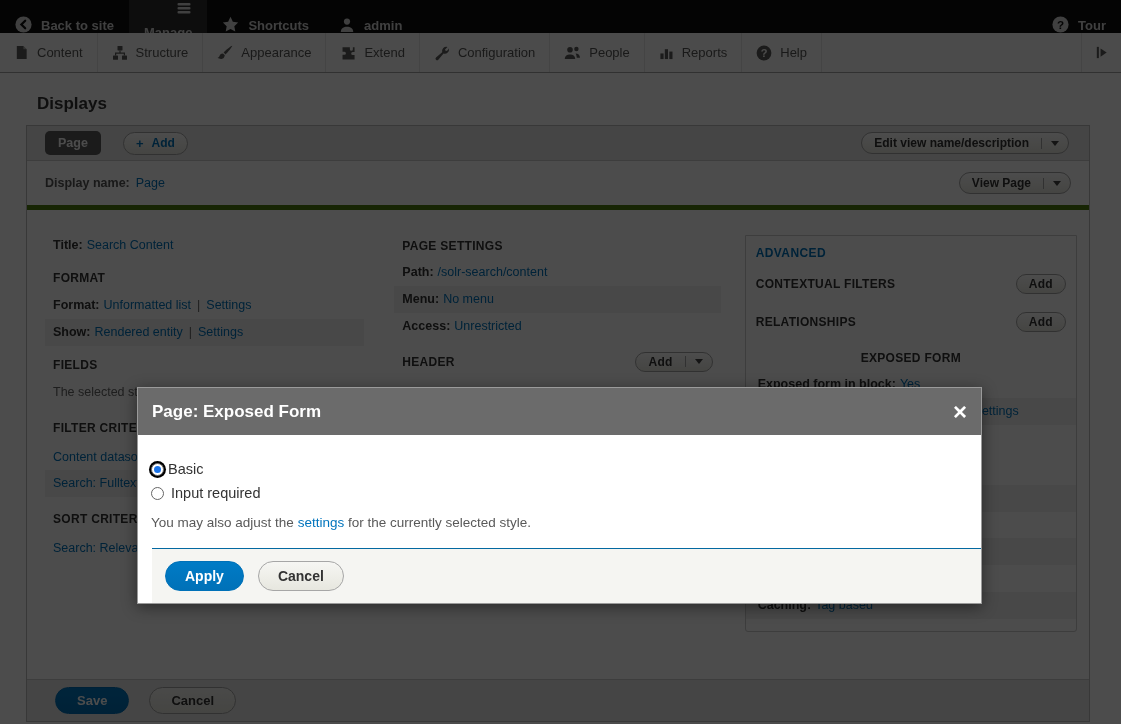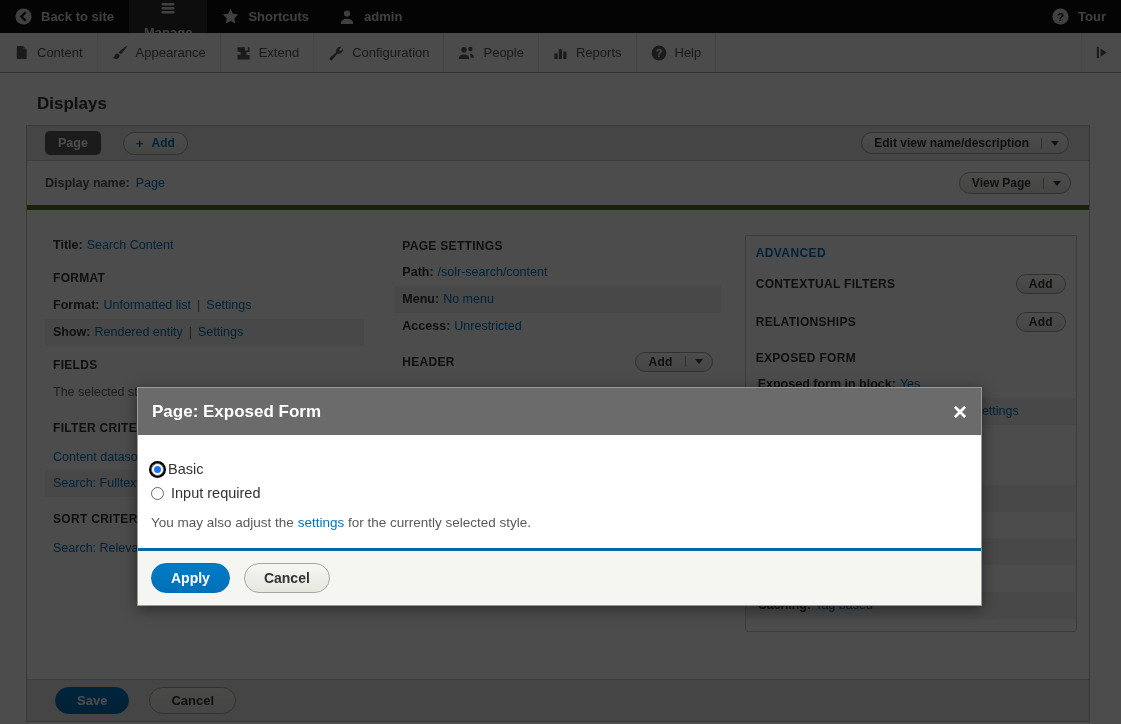--- a/index.html
+++ b/index.html
@@ -5,21 +5,21 @@
   :root{
     --link:#0074bd; --primary:#0071b8; --modal-header:#6b6b6b; --radio:#1a73e8;
     --topbar:#101010; --tray:#fcfcfa; --alt:#f1f1f1; --border:#ccc;
   }
   *{box-sizing:border-box; margin:0; padding:0;}
   html,body{width:1121px;height:724px;overflow:hidden;}
   body{font-family:"Liberation Sans",sans-serif;background:#fff;position:relative;font-size:12.5px;color:#333;}
 
   
   .topbar{height:33px;background:var(--topbar);display:flex;align-items:stretch;color:#d6d6d6;font-weight:bold;font-size:13px;}
-  .tb-item{display:flex;align-items:center;gap:9px;padding:0 15px;cursor:pointer;}
+  .tb-item{display:flex;align-items:flex-end;gap:9px;padding:0 15px;cursor:pointer;}
   .tb-item.active{background:#2e2e2e;flex-direction:column;}
   .tb-item svg{flex:0 0 auto;}
   .tb-spacer{flex:1;}
 
   
   .tray{height:39px;background:var(--tray);display:flex;align-items:stretch;color:#565656;font-size:13px;box-shadow:0 1px 0 rgba(0,0,0,.35);position:relative;z-index:2;}
   .tray-item{display:flex;align-items:center;gap:8px;padding:0 14px;border-right:1px solid #e3e3e3;cursor:pointer;color:#565656;}
   .tray-item svg{color:#5a5a5a;}
   .tray-spacer{flex:1;}
   .tray-toggle{display:flex;align-items:center;padding:0 12px;border-left:1px solid #e3e3e3;cursor:pointer;}
@@ -55,21 +55,21 @@
   .bucket-header{display:flex;align-items:center;padding:6px 8px;font-weight:bold;font-size:12px;color:#333;letter-spacing:.3px;min-height:27px;}
   .bucket-header .pill-btn{margin-left:auto;}
   .bucket-header .pill-btn .part{padding:2px 12px;}
   .vrow{padding:5px 8px;line-height:1.35;}
   .vrow.alt{background:var(--alt);}
   .vrow .lbl{font-weight:bold;color:#333;margin-right:4px;}
   .vrow .sep{color:#666;margin:0 6px;}
   .vrow .plain{color:#666;}
   .vrow a.wrap{display:inline-block;max-width:235px;vertical-align:top;}
   .col-adv .bucket{margin:0 0 6px 0;}
-  .col-adv .bucket-header{padding:6px 10px;}
+  .col-adv .bucket-header{padding:6px 10px;justify-content:center;}
   .col-adv .vrow{padding:5px 12px;}
 
   .actions-bar{border-top:1px solid var(--border);background:#e8e8e8;padding:7px 28px;display:flex;align-items:center;gap:20px;}
   .btn{border-radius:20em;font-weight:bold;font-size:13px;padding:5px 21px;cursor:pointer;border:1px solid #a6a6a6;background:linear-gradient(#f6f6f3,#e7e7df);color:#333;}
   .btn.primary{background:linear-gradient(#007bc6,var(--primary));border-color:#0071b8;color:#fff;}
 
   
   .modal-overlay{position:absolute;inset:0;background:rgba(0,0,0,0.70);z-index:40;}
   .modal{position:absolute;left:137px;top:387px;width:845px;z-index:50;background:#fff;border:1px solid #9a9a9a;box-shadow:0 3px 14px rgba(0,0,0,.45);}
   .modal-header{background:var(--modal-header);color:#fff;height:47px;display:flex;align-items:center;padding:0 14px;}
@@ -77,21 +77,21 @@
   .modal-close{margin-left:auto;cursor:pointer;color:#fff;font-weight:bold;font-size:20px;line-height:1;}
   .modal-close::before{content:"\00D7";font-size:24px;}
   .modal-body{padding:26px 13px 18px;}
   .radio-row{display:flex;align-items:center;margin-bottom:8px;font-size:14.5px;color:#333;}
   .radio{width:13px;height:13px;border:1px solid #666;border-radius:50%;background:#fff;display:inline-block;position:relative;flex:0 0 auto;}
   .radio.checked::after{content:"";position:absolute;left:2px;top:2px;width:7px;height:7px;border-radius:50%;background:var(--radio);}
   .radio.focused{box-shadow:0 0 0 2px #000;}
   .radio-row .radio-label{margin-left:4px;}
   .radio-row:nth-child(2) .radio-label{margin-left:7px;}
   .modal-note{margin-top:14px;color:#595959;font-size:13.5px;}
-  .modal-buttonpane{background:#f5f5f2;border-top:3px solid #0369a1;padding:12px 13px;display:flex;gap:14px;}
+  .modal-buttonpane{background:#f5f5f2;border-top:1px solid #0369a1;padding:12px 13px;display:flex;gap:14px;margin-left:14px;}
   .modal-buttonpane .btn{font-size:14px;padding:6px 19px;}
 </style>
 </head>
 <body>
 
 <div class="topbar">
   <div class="tb-item">
     <svg width="17" height="17" viewBox="0 0 16 16">
         <circle cx="8" cy="8" r="7.6" fill="#d6d6d6"></circle>
         <path d="M9.6 4.4 6 8l3.6 3.6" stroke="#101010" stroke-width="2.1" fill="none" stroke-linecap="round"></path>
@@ -129,20 +129,29 @@
   </div>
 </div>
 
 <div class="tray">
   <div class="tray-item">
     <svg width="15" height="15" viewBox="0 0 16 16" fill="currentColor">
         <path d="M3 1h7l3.5 3.5V15H3z"></path>
         <path d="M10 1v3.5h3.5" fill="#fcfcfa" opacity=".5"></path>
       </svg>
     <span>Content</span>
+  </div>
+  <div class="tray-item">
+    <svg width="16" height="16" viewBox="0 0 16 16" fill="currentColor">
+        <rect x="5.5" y="1" width="5" height="4.4" rx=".6"></rect>
+        <rect x="1" y="10.4" width="5" height="4.4" rx=".6"></rect>
+        <rect x="10" y="10.4" width="5" height="4.4" rx=".6"></rect>
+        <path d="M7.4 5.4h1.2v2.2h4.4v2.8h-1.2V8.8H4.2v1.6H3V7.6h4.4z"></path>
+      </svg>
+    <span>Structure</span>
   </div>
   <div class="tray-item">
     <svg width="16" height="16" viewBox="0 0 16 16" fill="currentColor">
         <path d="M15.2.8c.5.5-4.8 7-6.6 8.6L6.6 7.5C8.2 5.7 14.7.3 15.2.8z"></path>
         <path d="M6 8.4l1.8 1.8c-.4 1.3-.5 3-2.6 3.6-1.7.5-3.4-.2-4.6-1 .9-.3 1.5-.7 1.8-1.6.5-1.6 1.3-2.6 3.6-2.8z"></path>
       </svg>
     <span>Appearance</span>
   </div>
   <div class="tray-item">
     <svg width="16" height="16" viewBox="0 0 16 16" fill="currentColor">

